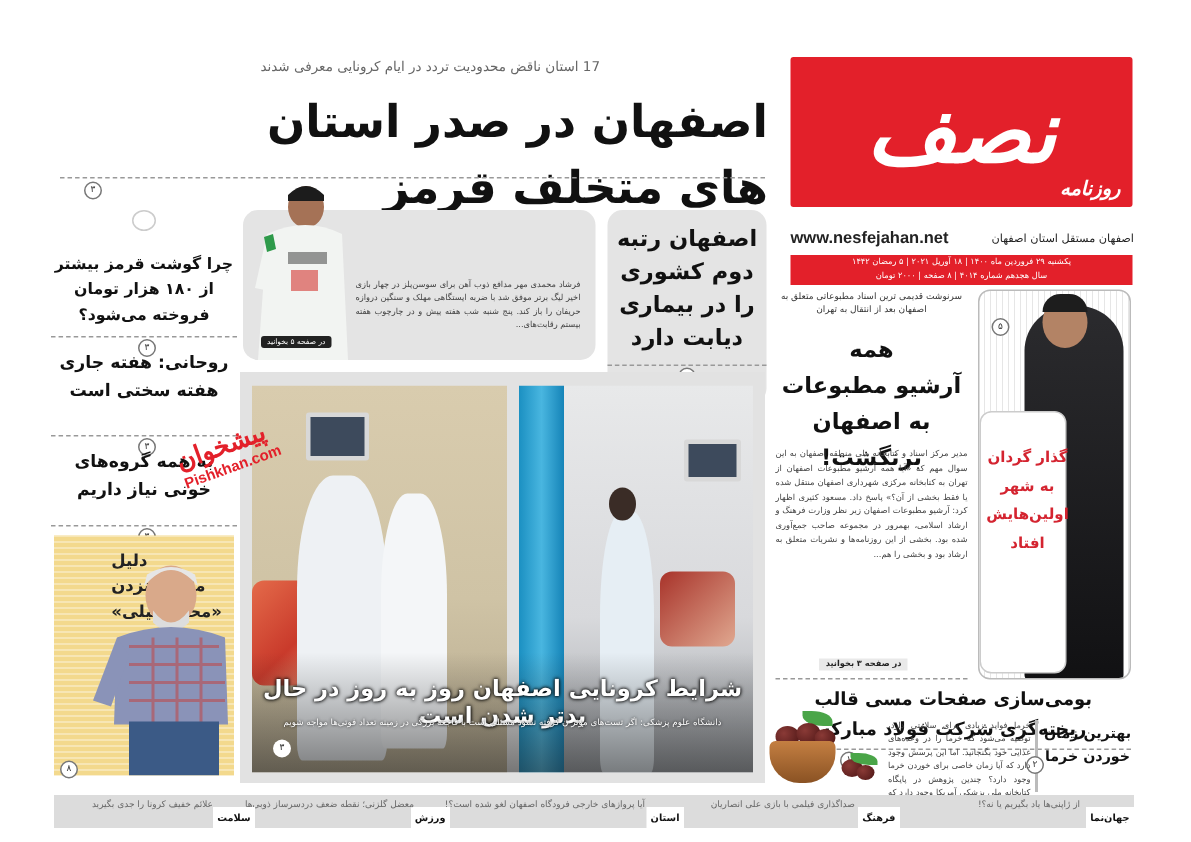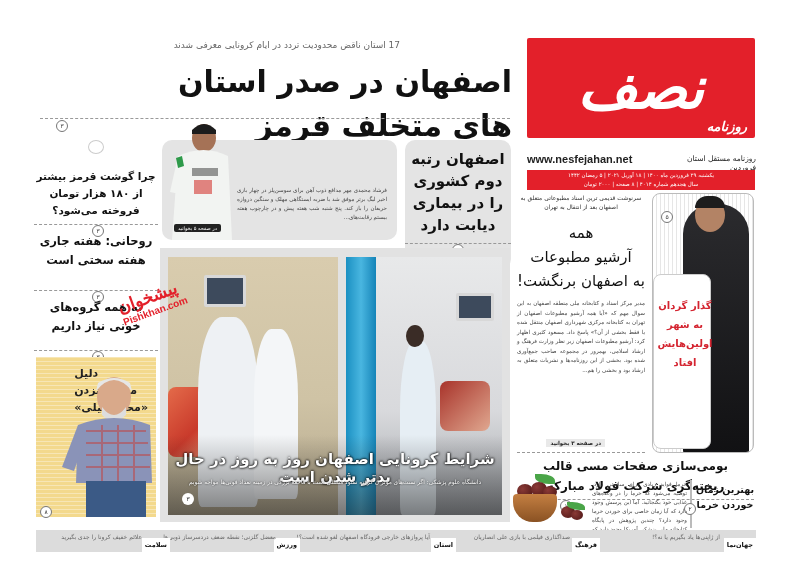--- a/index.html
+++ b/index.html
@@ -54,21 +54,21 @@
   .photo-caption { position: absolute; left: 6px; top: 222px; width: 322px; text-align: center; color: #fff; font-size: 5.8px; text-shadow: 0 0 2px #000; }
   .photo-num { position: absolute; left: 14px; top: 236px; width: 12px; height: 12px; border-radius: 50%; background: #fff; color: #222; font-size: 6px; line-height: 12px; text-align: center; }
 
   .watermark { left: 118px; top: 286px; color: #e3202a; font-size: 10px; font-weight: bold; transform: rotate(-20deg); direction: ltr; }
   .watermark .a { font-size: 17px; font-family: "DejaVu Serif", serif; }
   .watermark .b { font-family: "Liberation Sans", sans-serif; font-size: 10px; }
 
   
   .archive { left: 517px; top: 193px; width: 128px; height: 262px; }
   .ar-kicker { position: absolute; right: 0; top: 0; width: 128px; text-align: center; font-size: 6px; color: #333; line-height: 9px; }
-  .ar-title { position: absolute; right: 0; top: 28px; width: 128px; text-align: center; font-weight: normal; font-size: 15px; line-height: 24px; color: #111; }
+  .ar-title { position: absolute; right: 0; top: 28px; width: 128px; text-align: center; font-weight: bold; font-size: 15px; line-height: 24px; color: #111; }
   .ar-body { position: absolute; right: 0; top: 106px; width: 128px; font-size: 5.6px; color: #444; line-height: 9.5px; text-align: justify; }
   .ar-more { position: absolute; right: 40px; top: 246px; font-size: 5.5px; color: #222; font-weight: bold; background: #e9e9e9; padding: 1px 4px; }
 
   
   .gk-box { left: 652px; top: 193px; width: 102px; height: 260px; border: 1px solid #bbb; border-radius: 8px; background: repeating-linear-gradient(90deg, #ffffff 0 3px, #e6e6e6 3px 4px); overflow: hidden; }
   .gk-body { position: absolute; left: 30px; top: 10px; width: 66px; height: 250px; background: linear-gradient(180deg, #2b2b2e, #111113); border-radius: 30px 30px 4px 4px; }
   .gk-head { position: absolute; left: 42px; top: 4px; width: 30px; height: 34px; border-radius: 50%; background: #b38365; }
   .gk-hair { position: absolute; left: 42px; top: 2px; width: 30px; height: 12px; border-radius: 14px 14px 0 0; background: #1d1d1d; }
   .gk-inner { position: absolute; left: 0; top: 80px; width: 58px; height: 175px; background: #fff; border: 1px solid #ccc; border-radius: 8px; }
   .gk-text { position: absolute; left: 4px; top: 102px; width: 56px; text-align: center; color: #d42430; font-weight: bold; font-size: 10px; line-height: 19px; }
@@ -91,21 +91,21 @@
   .tk-cat { position: absolute; top: 8px; height: 14px; font-size: 6.5px; font-weight: bold; color: #111; line-height: 14px; background: #fff; padding: 0 3px; white-space: nowrap; }
 </style>
 </head>
 <body>
 
 <div class="abs masthead">
   <div class="masthead-logo">نصف جهان</div>
   <div class="masthead-sub">روزنامه</div>
 </div>
 <div class="abs site-url">www.nesfejahan.net</div>
-<div class="abs paper-desc">روزنامه مستقل استان فروردین</div>
+<div class="abs paper-desc">اصفهان مستقل استان اصفهان</div>
 <div class="abs date-bar">
   <div>یکشنبه ۲۹ فروردین ماه ۱۴۰۰ | ۱۸ آوریل ۲۰۲۱ | ۵ رمضان ۱۴۴۲</div>
   <div>سال هجدهم شماره ۴۰۱۴ | ۸ صفحه | ۲۰۰۰ تومان</div>
 </div>
 
 <div class="abs supertitle">17 استان ناقض محدودیت تردد در ایام کرونایی معرفی شدند</div>
 <div class="abs headline">اصفهان در صدر استان های متخلف قرمز</div>
 <div class="abs rule" style="left:40px; top:118px; width:470px;"></div>
 <div class="abs" style="left:56px; top:113px;"><span class="pg-badge">۳</span></div>
 

